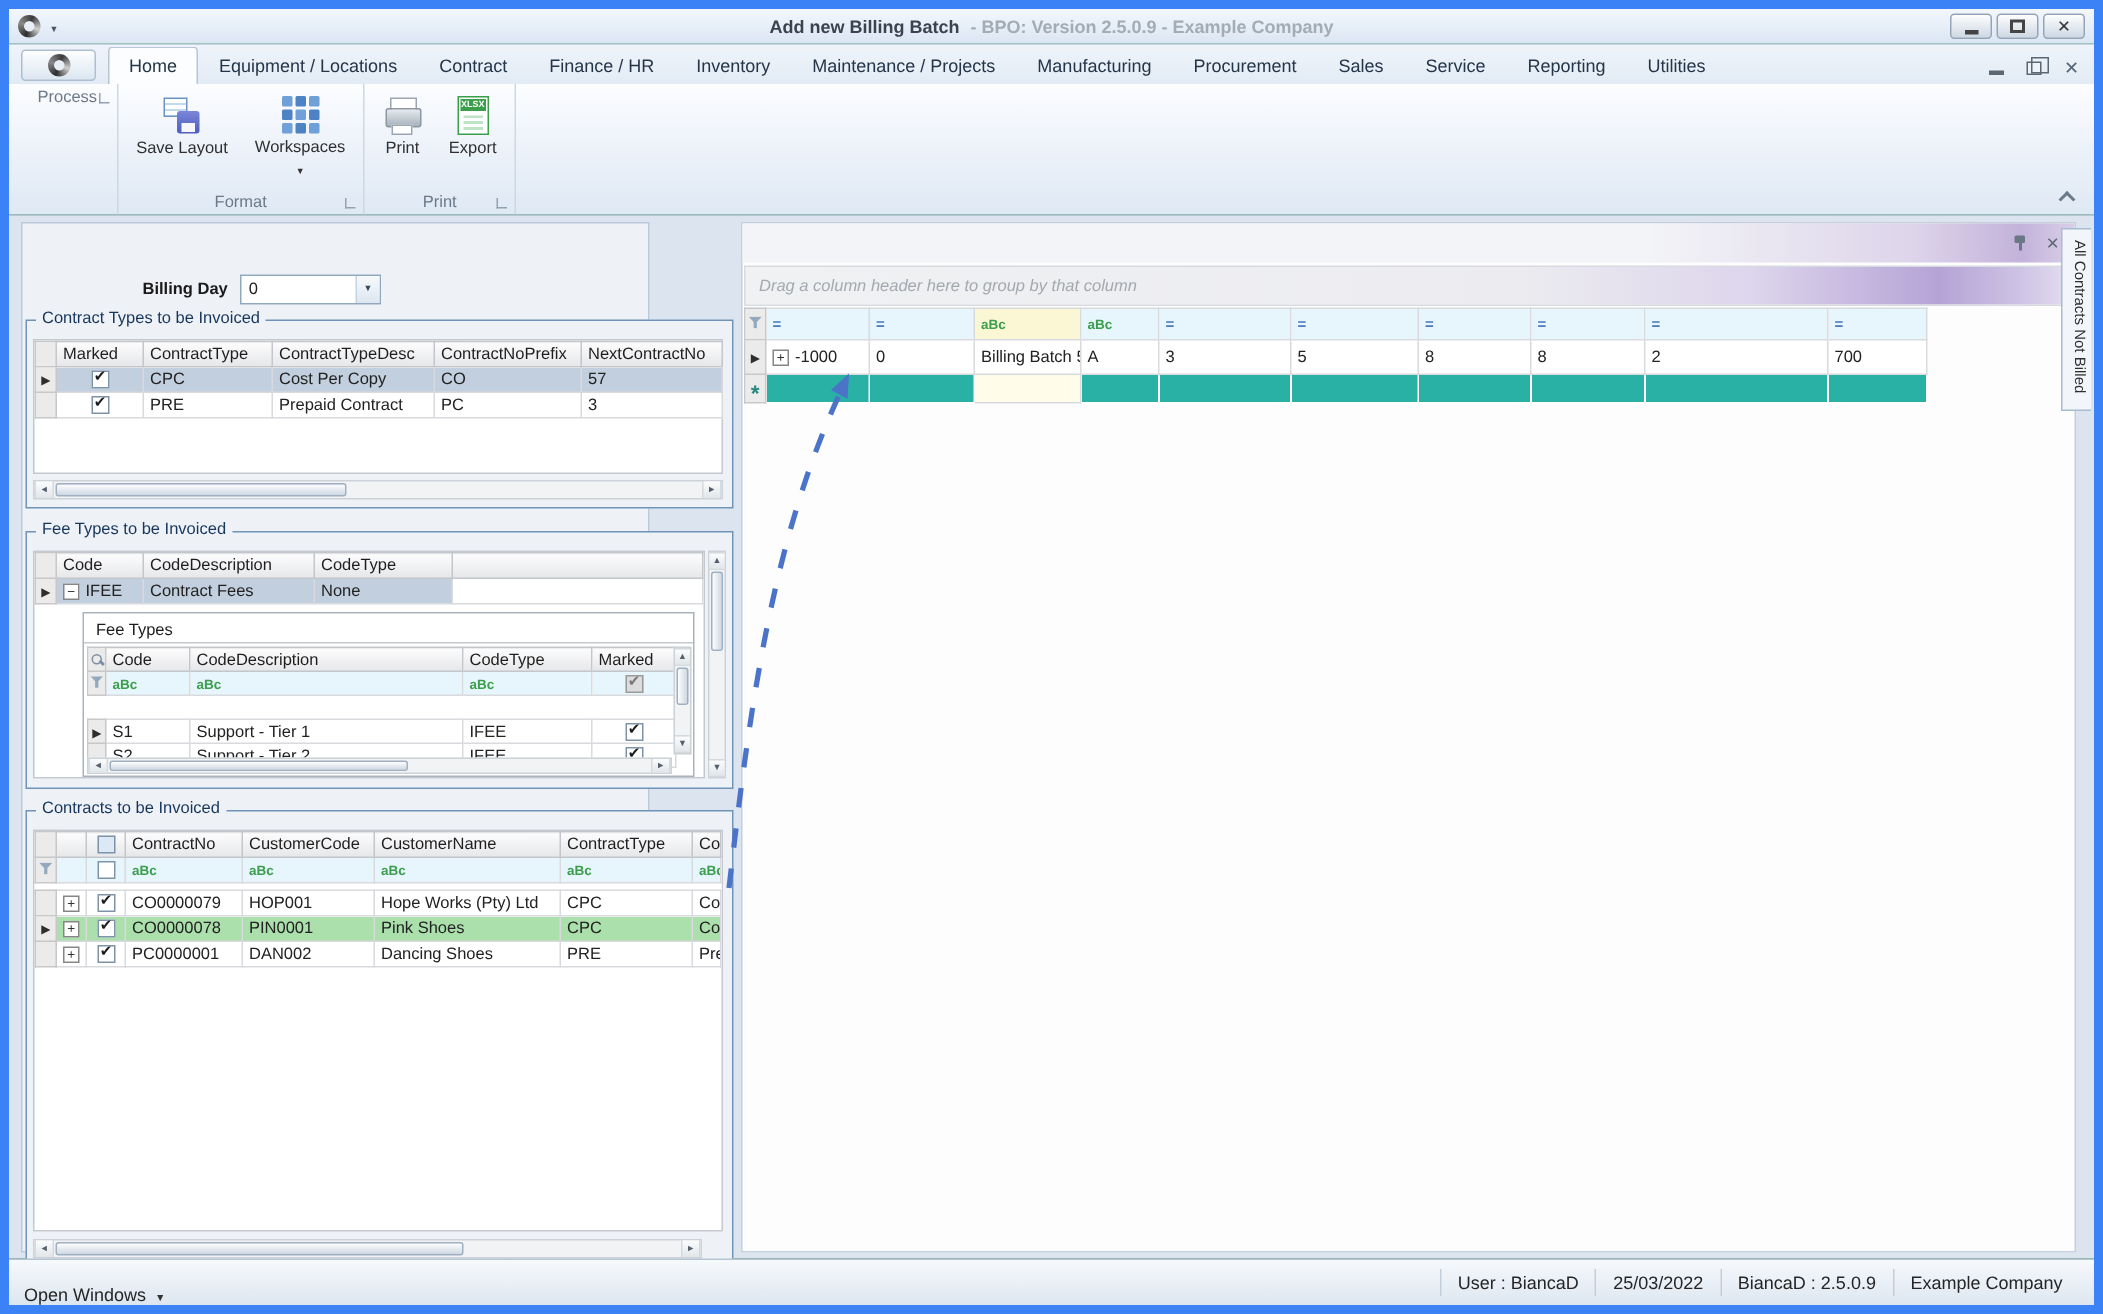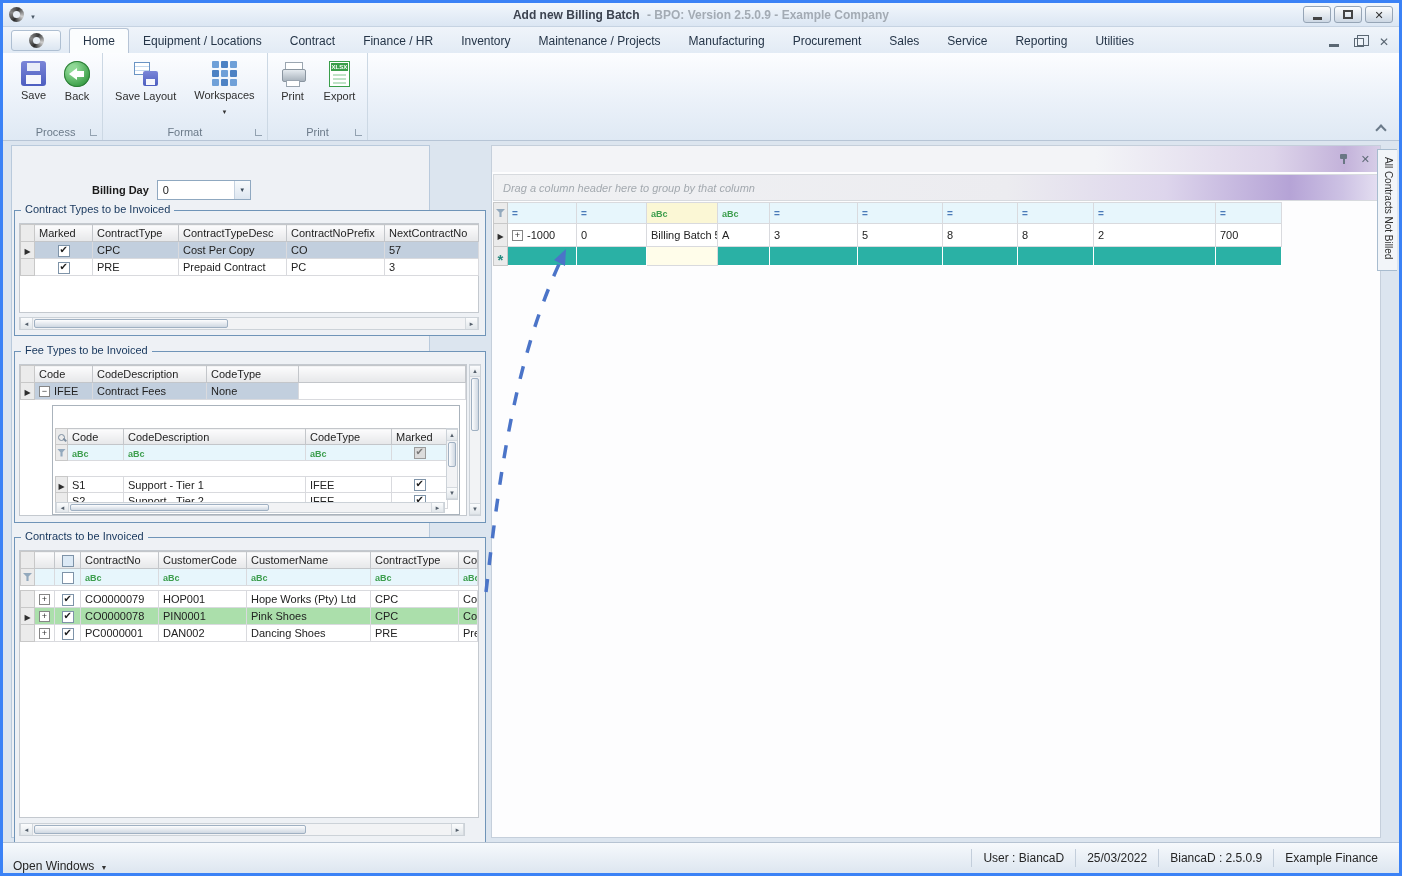--- a/index.html
+++ b/index.html
@@ -1,18 +1,18 @@
 <!DOCTYPE html>
 <html><head>
 <meta charset="utf-8">
 <style>
 *{margin:0;padding:0;box-sizing:border-box}
 html,body{width:1402px;height:876px}
 body{font-family:"Liberation Sans","DejaVu Sans",sans-serif;font-size:11px;color:#222;background:#b9c9dd;position:relative;overflow:hidden}
-.window{position:absolute;inset:0;border:3px solid #3b82f6;background:#15803d}
+.window{position:absolute;inset:0;border:6px solid #3b82f6;background:#15803d}
 
 
 .titlebar{position:absolute;top:0;left:0;right:0;height:24px;background:linear-gradient(#f2f7fc,#dbe6f3);border-bottom:1px solid #c6d3e2;display:flex;align-items:center;padding:0 6px}
 .qat{display:flex;align-items:center;gap:6px}
 .swirl{display:inline-block;width:15px;height:15px;border-radius:50%;background:conic-gradient(from 200deg,#2c2c2c,#8a8a8a,#3a3a3a,#cfcfcf,#2c2c2c);position:relative}
 .swirl::after{content:"";position:absolute;inset:4px;border-radius:50%;background:#e8eef5}
 .qat-caret::before{content:"▼";font-size:6px;color:#4a5866}
 .title-text{position:absolute;left:50%;transform:translateX(-50%);white-space:nowrap;font-size:12px}
 .title-main{font-weight:bold;color:#3c4document4;color:#3c4350}
 .title-sub{font-weight:bold;color:#a3abb4;margin-left:4px}
@@ -202,30 +202,20 @@
     <span class="tab">Utilities</span>
     <div class="mdi-btns">
       <span class="mi-min"></span>
       <span class="mi-restore"></span>
       <span class="mi-close"></span>
     </div>
   </div>
 
   <div class="ribbon-body">
     <div class="rgroup">
-      <div class="rbuttons">
-        <div class="rbtn">
-          <span class="icon-floppy"></span>
-          <span>Save</span>
-        </div>
-        <div class="rbtn">
-          <span class="icon-back"></span>
-          <span>Back</span>
-        </div>
-      </div>
       <div class="rgroup-label">
         <span>Process</span>
         <span class="launcher"></span>
       </div>
     </div>
     <div class="rgroup">
       <div class="rbuttons">
         <div class="rbtn">
           <span class="icon-savelayout">
               <span class="isl-grid"></span>
@@ -361,20 +351,23 @@
               <td class="ind"><span class="rowptr"></span></td>
               <td><span class="expander minus"></span><span>IFEE</span></td>
               <td>Contract Fees</td>
               <td>None</td>
               <td class="nofill"></td>
             </tr>
             </tbody>
           </table>
 
           <div class="detail-panel">
+            <div class="detail-head">
+                <span>Fee Types</span>
+              </div>
             <div class="detail-grid-wrap">
               <table class="grid detail-grid">
                 <colgroup>
                     <col style="width:12px">
                     <col style="width:56px">
                     <col style="width:182px">
                     <col style="width:86px">
                     <col style="width:56px">
                   </colgroup>
                 <tbody>
@@ -593,21 +586,21 @@
 
   <div class="statusbar">
     <div class="open-windows">
       <span>Open Windows</span>
       <span class="ow-caret"></span>
     </div>
     <div class="status-right">
       <span class="sseg">User : BiancaD</span>
       <span class="sseg">25/03/2022</span>
       <span class="sseg">BiancaD : 2.5.0.9</span>
-      <span class="sseg">Example Finance</span>
+      <span class="sseg">Example Company</span>
     </div>
   </div>
 
 </div>
 
 <svg class="annot" width="1402" height="876" viewBox="0 0 1402 876">
   <path d="M 486 592 C 500 470 515 360 560 262" fill="none" stroke="#4b74c8" stroke-width="3.5" stroke-dasharray="13 14"></path>
   <polygon points="566,249 565,266 554,260" fill="#4b74c8"></polygon>
 </svg>
 

